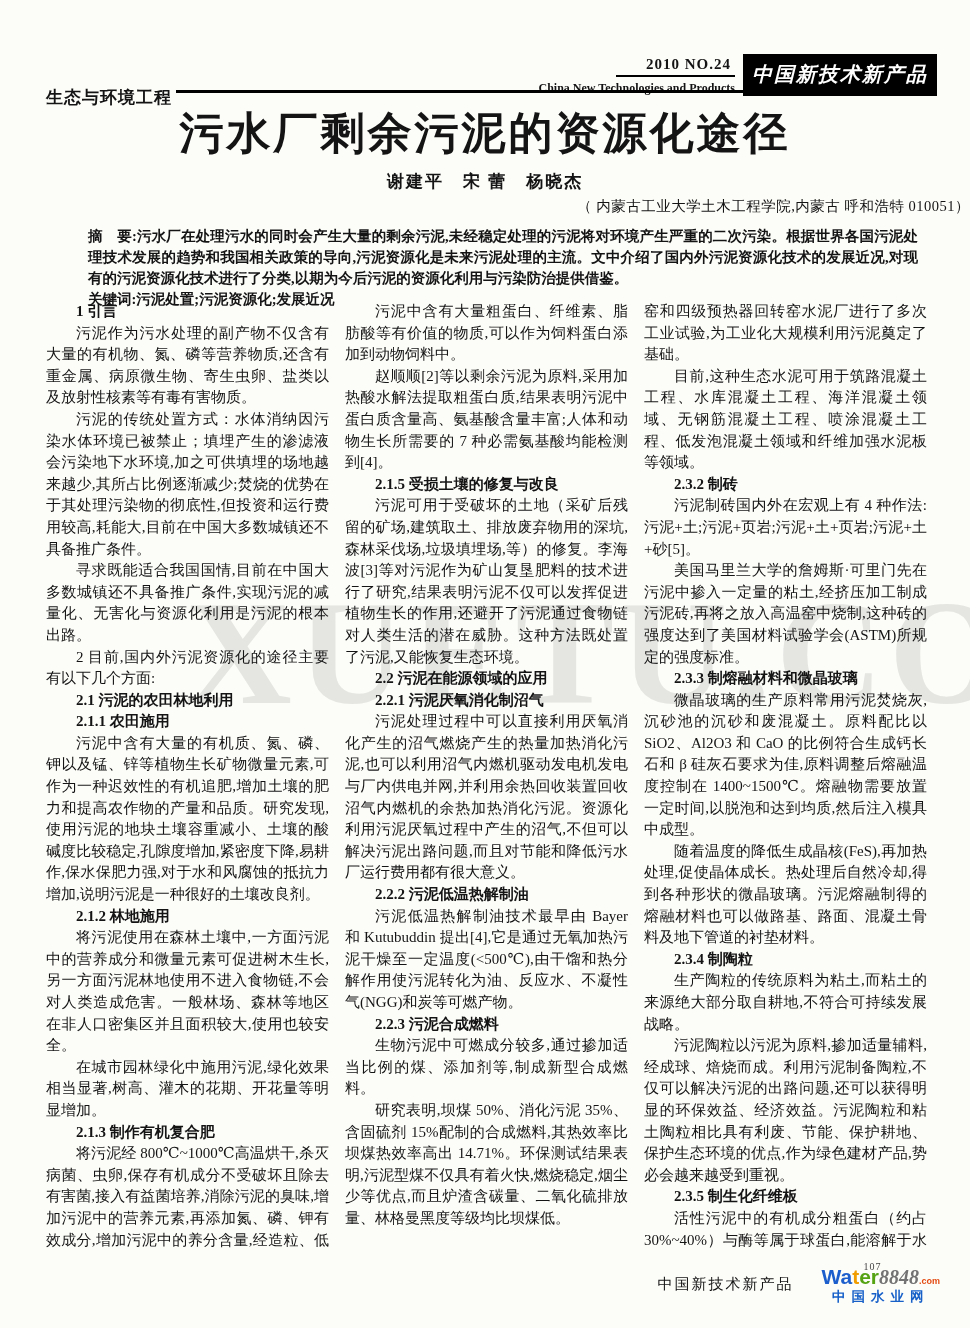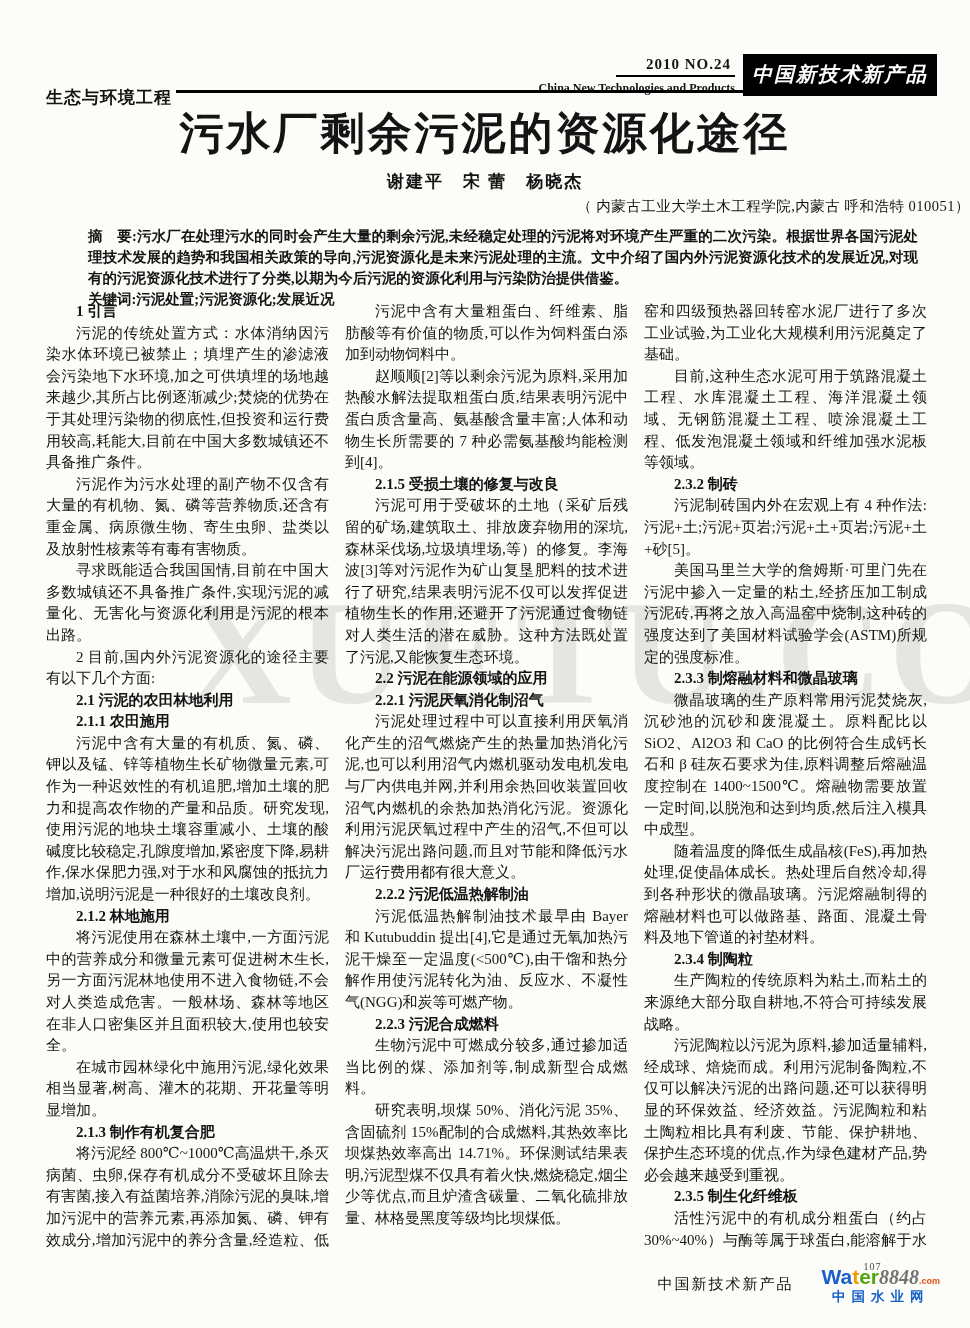--- a/index.html
+++ b/index.html
@@ -83,22 +83,22 @@
       <span class="lbl">摘　要:</span><span>污水厂在处理污水的同时会产生大量的剩余污泥,未经稳定处理的污泥将对环境产生严重的二次污染。根据世界各国污泥处理技术发展的趋势和我国相关政策的导向,污泥资源化是未来污泥处理的主流。文中介绍了国内外污泥资源化技术的发展近况,对现有的污泥资源化技术进行了分类,以期为今后污泥的资源化利用与污染防治提供借鉴。</span>
     </div>
     <div class="kw">
       <span class="lbl">关键词:</span><span>污泥处置;污泥资源化;发展近况</span>
     </div>
   </div>
 
   <div class="body">
     <div class="col">
         <div class="blk h">1 引言</div>
+        <div class="blk p">污泥作为污水处理的副产物不仅含有大量的有机物、氮、磷等营养物质,还含有重金属、病原微生物、寄生虫卵、盐类以及放射性核素等有毒有害物质。</div>
         <div class="blk p">污泥的传统处置方式：水体消纳因污染水体环境已被禁止；填埋产生的渗滤液会污染地下水环境,加之可供填埋的场地越来越少,其所占比例逐渐减少;焚烧的优势在于其处理污染物的彻底性,但投资和运行费用较高,耗能大,目前在中国大多数城镇还不具备推广条件。</div>
-        <div class="blk p">污泥作为污水处理的副产物不仅含有大量的有机物、氮、磷等营养物质,还含有重金属、病原微生物、寄生虫卵、盐类以及放射性核素等有毒有害物质。</div>
         <div class="blk p">寻求既能适合我国国情,目前在中国大多数城镇还不具备推广条件,实现污泥的减量化、无害化与资源化利用是污泥的根本出路。</div>
         <div class="blk p">2 目前,国内外污泥资源化的途径主要有以下几个方面:</div>
         <div class="blk h">2.1 污泥的农田林地利用</div>
         <div class="blk h">2.1.1 农田施用</div>
         <div class="blk p">污泥中含有大量的有机质、氮、磷、钾以及锰、锌等植物生长矿物微量元素,可作为一种迟效性的有机追肥,增加土壤的肥力和提高农作物的产量和品质。研究发现,使用污泥的地块土壤容重减小、土壤的酸碱度比较稳定,孔隙度增加,紧密度下降,易耕作,保水保肥力强,对于水和风腐蚀的抵抗力增加,说明污泥是一种很好的土壤改良剂。</div>
         <div class="blk h">2.1.2 林地施用</div>
         <div class="blk p">将污泥使用在森林土壤中,一方面污泥中的营养成分和微量元素可促进树木生长,另一方面污泥林地使用不进入食物链,不会对人类造成危害。一般林场、森林等地区在非人口密集区并且面积较大,使用也较安全。</div>
         <div class="blk p">在城市园林绿化中施用污泥,绿化效果相当显著,树高、灌木的花期、开花量等明显增加。</div>
         <div class="blk h">2.1.3 制作有机复合肥</div>
         <div class="blk p">将污泥经 800℃~1000℃高温烘干,杀灭病菌、虫卵,保存有机成分不受破坏且除去有害菌,接入有益菌培养,消除污泥的臭味,增加污泥中的营养元素,再添加氮、磷、钾有效成分,增加污泥中的养分含量,经造粒、低温烘干等工艺将污泥制成具有生物活性、全营养、无公害的有机复合肥。Liu, Yang sheng [1]等以污泥为原料制备的氨基酸螯合微量元素(AACTE)肥料符合中国氨基酸叶肥标准。</div>

